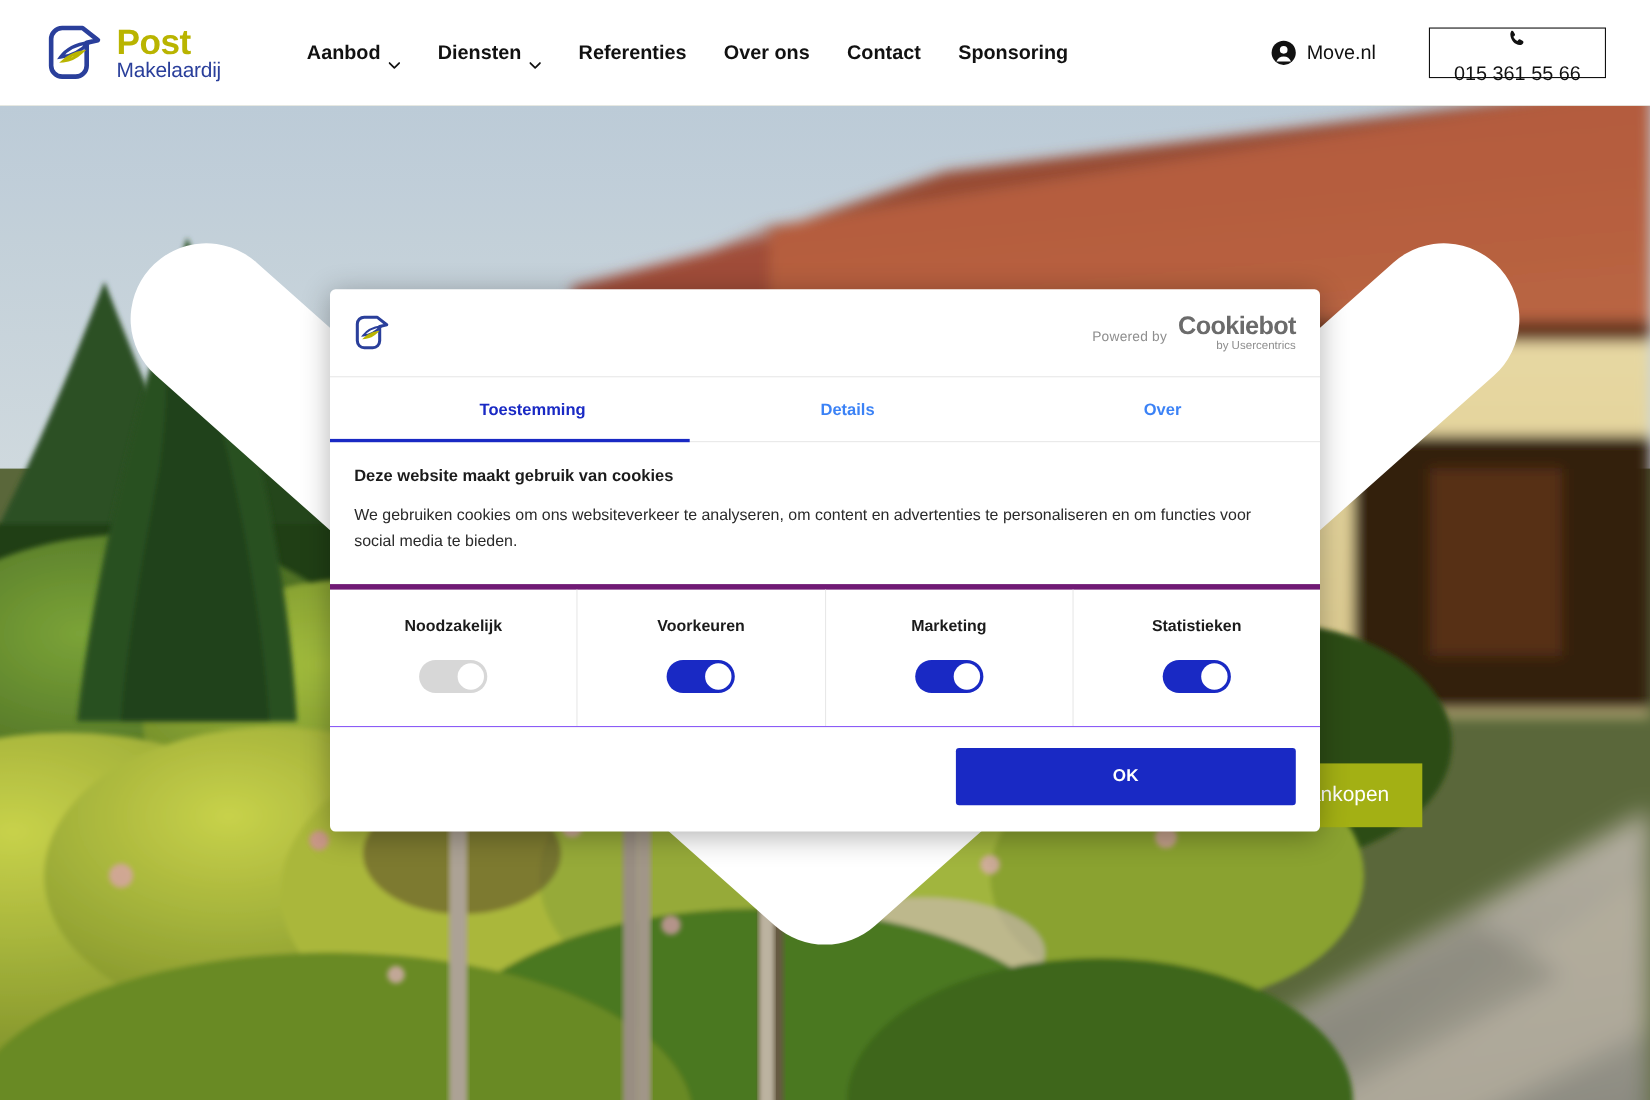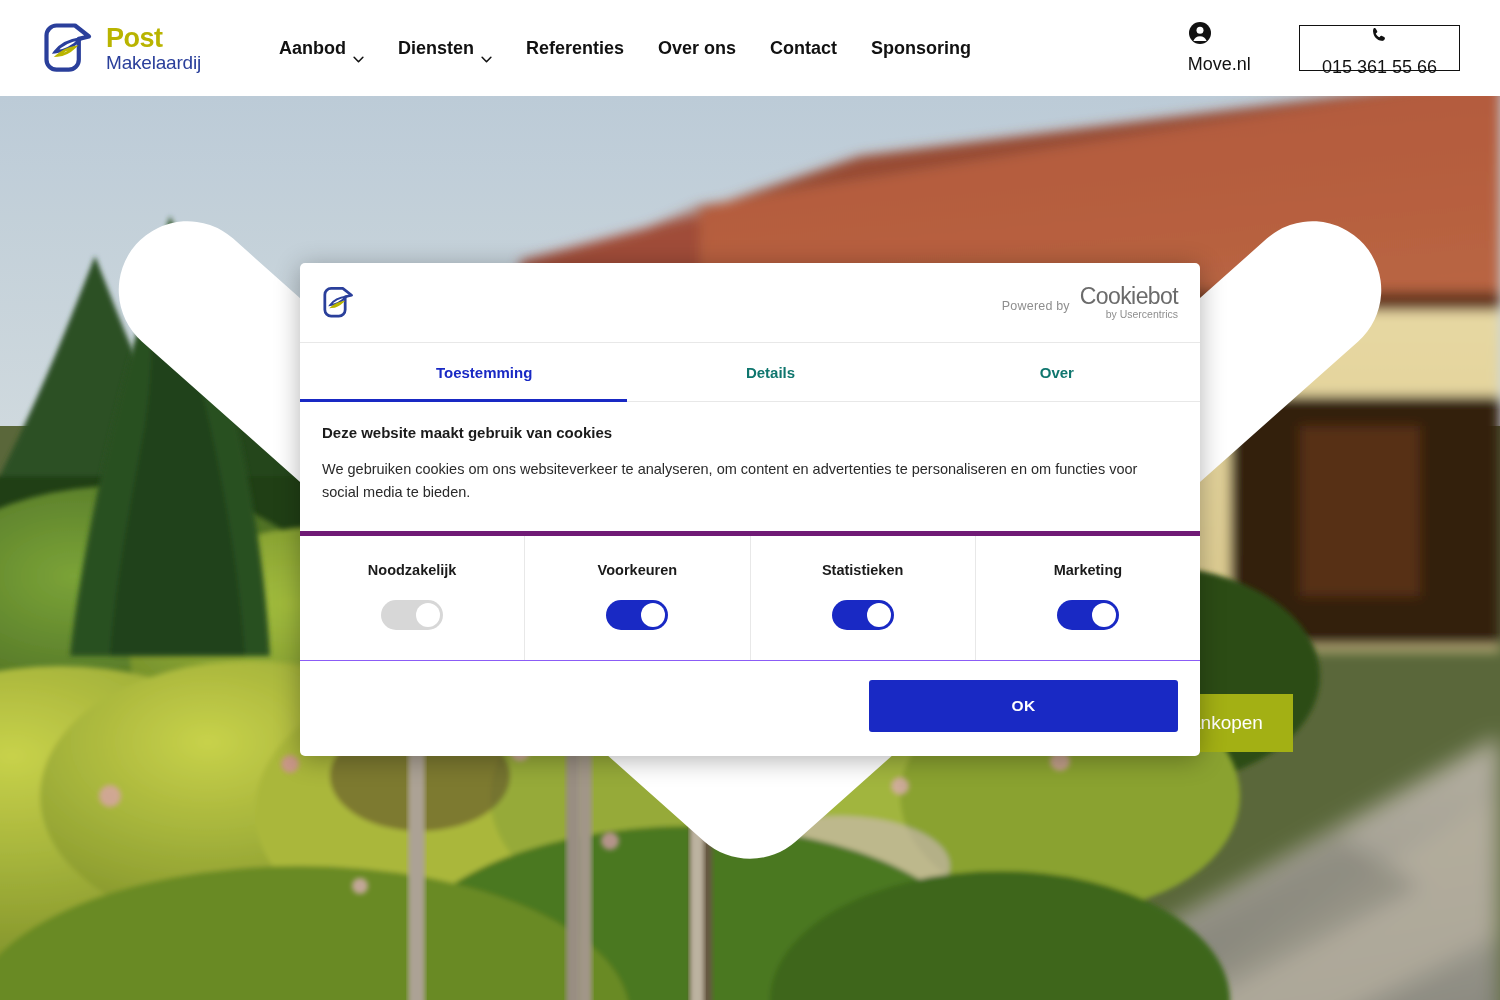--- a/index.html
+++ b/index.html
@@ -15,21 +15,21 @@
     position: absolute; top: 0; left: 0;
     width: 1500px; height: 96px;
     background: #ffffff;
     display: flex; align-items: center;
     z-index: 30;
   }
   .logo-block { display: flex; align-items: center; margin-left: 42px; }
   .logo-mark { width: 54px; height: 52px; flex: none; }
   .logo-words { margin-left: 10px; line-height: 1; }
   .logo-post {
-    font-size: 27px; font-weight: 700; color: #b9b400;
+    font-size: 32px; font-weight: 700; color: #b9b400;
     letter-spacing: -0.5px; display: block;
   }
   .logo-mak {
     font-size: 19px; font-weight: 400; color: #2a3f9b;
     display: block; margin-top: 1px; letter-spacing: -0.2px;
   }
 
   .nav { display: flex; align-items: center; margin-left: 78px; gap: 34px; }
   .nav-item {
     font-size: 18px; font-weight: 600; color: #111;
@@ -39,22 +39,22 @@
   .chev {
     width: 11px; height: 7px; display: inline-block;
     position: relative; top: 2px;
   }
 
   .header-right {
     margin-left: auto; margin-right: 40px;
     display: flex; align-items: center; gap: 48px;
   }
   .move-link {
-    display: flex; align-items: flex-start; gap: 9px;
-    font-size: 18px; font-weight: 400; color: #111; cursor: pointer; flex-direction: column;
+    display: flex; align-items: center; gap: 9px;
+    font-size: 18px; font-weight: 400; color: #111; cursor: pointer;
   }
   .avatar-ic { width: 24px; height: 24px; flex: none; }
   .phone-btn {
     border: 1.5px solid #111; padding: 0 22px; height: 46px;
     display: flex; align-items: center; gap: 13px;
     font-size: 18px; font-weight: 500; color: #111;
     cursor: pointer; background: #fff; flex-direction: column;
   }
   .phone-ic { width: 18px; height: 18px; flex: none; }
 
@@ -95,31 +95,31 @@
   }
   .cd-brandmark { width: 34px; height: 33px; flex: none; }
   .cd-powered {
     margin-left: auto; display: flex; align-items: flex-end; gap: 10px;
   }
   .cd-powered-txt {
     font-size: 12.5px; color: #8e8e8e; padding-bottom: 7px; letter-spacing: .2px; margin-top: 12px;
   }
   .cb-logo { line-height: 1; text-align: right; }
   .cb-name {
-    font-size: 23px; font-weight: 400; color: #6b6b6b;
+    font-size: 23px; font-weight: 700; color: #6b6b6b;
     letter-spacing: -0.6px; display: block;
   }
   .cb-sub {
     font-size: 10.5px; color: #8e8e8e; display: block; margin-top: 1px;
   }
 
   .cd-tabs { display: flex; border-bottom: 1px solid #e8e8e8; }
   .cd-tab {
     flex: 1; text-align: center; padding: 21px 0 20px;
-    font-size: 15px; font-weight: 700; color: #0f766e;
+    font-size: 15px; font-weight: 700; color: #3b82f6;
     cursor: pointer; position: relative;
   }
   .cd-tab.active { color: #1929c4; padding-left: 41px; }
   .cd-tab.active::after {
     content: ""; position: absolute; left: 0; right: 0; bottom: -1px;
     height: 3px; background: #1929c4;
   }
 
   .cd-body { padding: 22px 22px 27px 22px; border-bottom: 5px solid #701a75; }
   .cd-title {
@@ -395,29 +395,29 @@
         <span class="knob"></span>
       </div>
     </div>
     <div class="cd-cat">
       <div class="cd-cat-label">Voorkeuren</div>
       <div class="switch">
         <span class="knob"></span>
       </div>
     </div>
     <div class="cd-cat">
+      <div class="cd-cat-label">Marketing</div>
+      <div class="switch">
+        <span class="knob"></span>
+      </div>
+    </div>
+    <div class="cd-cat">
       <div class="cd-cat-label">Statistieken</div>
       <div class="switch">
         <span class="knob"></span>
       </div>
     </div>
-    <div class="cd-cat">
-      <div class="cd-cat-label">Marketing</div>
-      <div class="switch">
-        <span class="knob"></span>
-      </div>
-    </div>
   </div>
 
   <div class="cd-foot">
     <button class="ok-btn">OK</button>
   </div>
 </div>
 
 </body></html>

